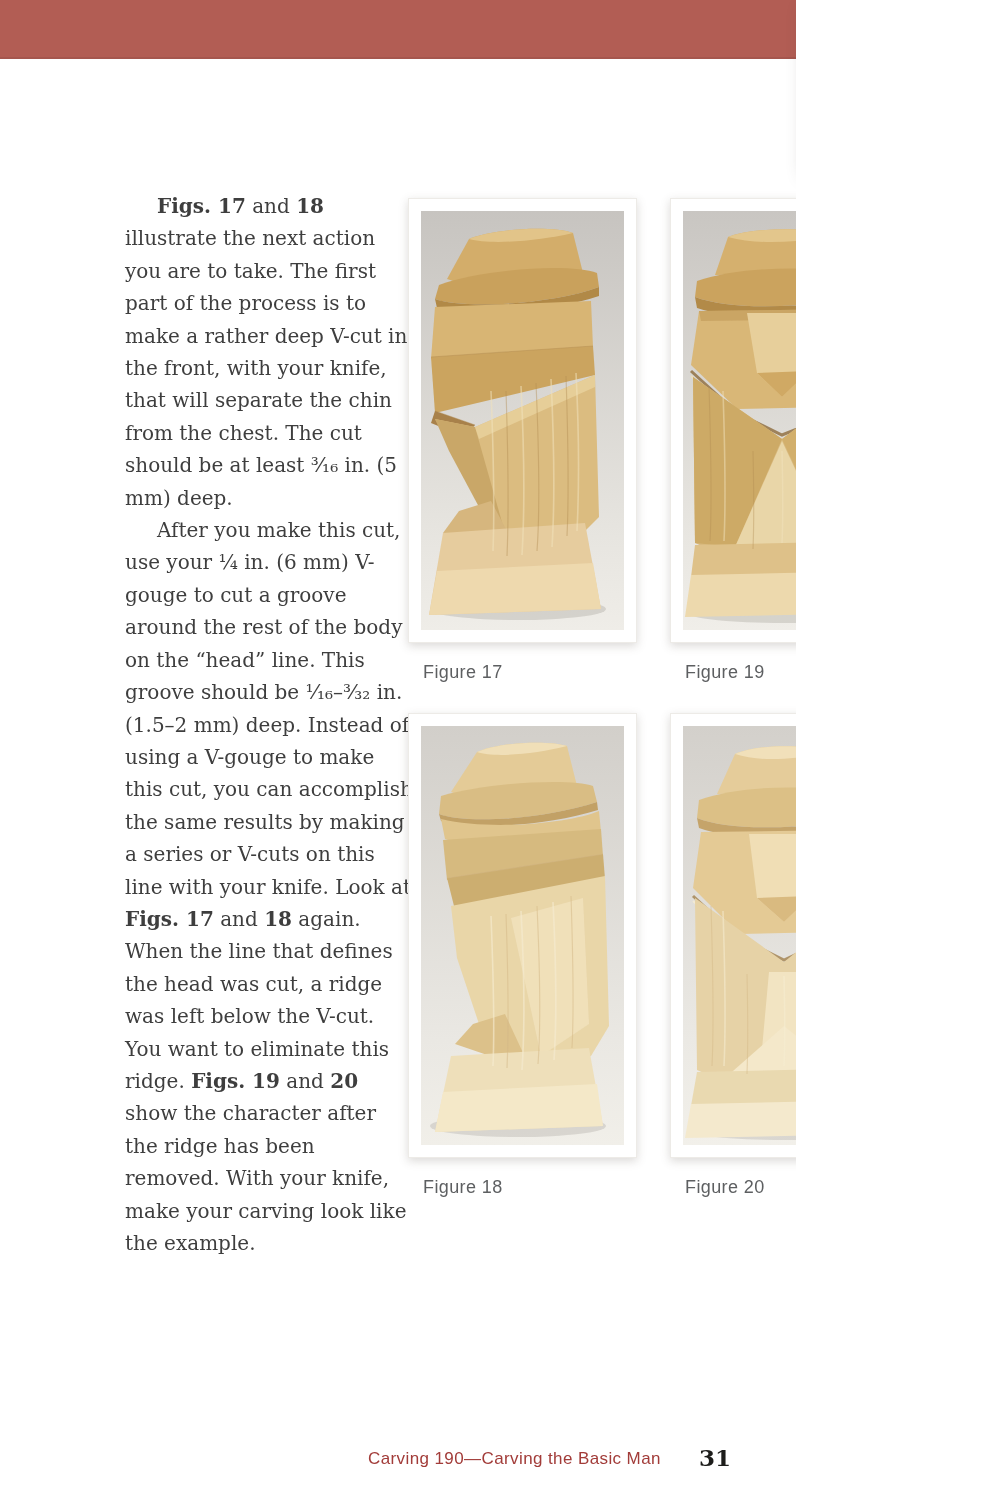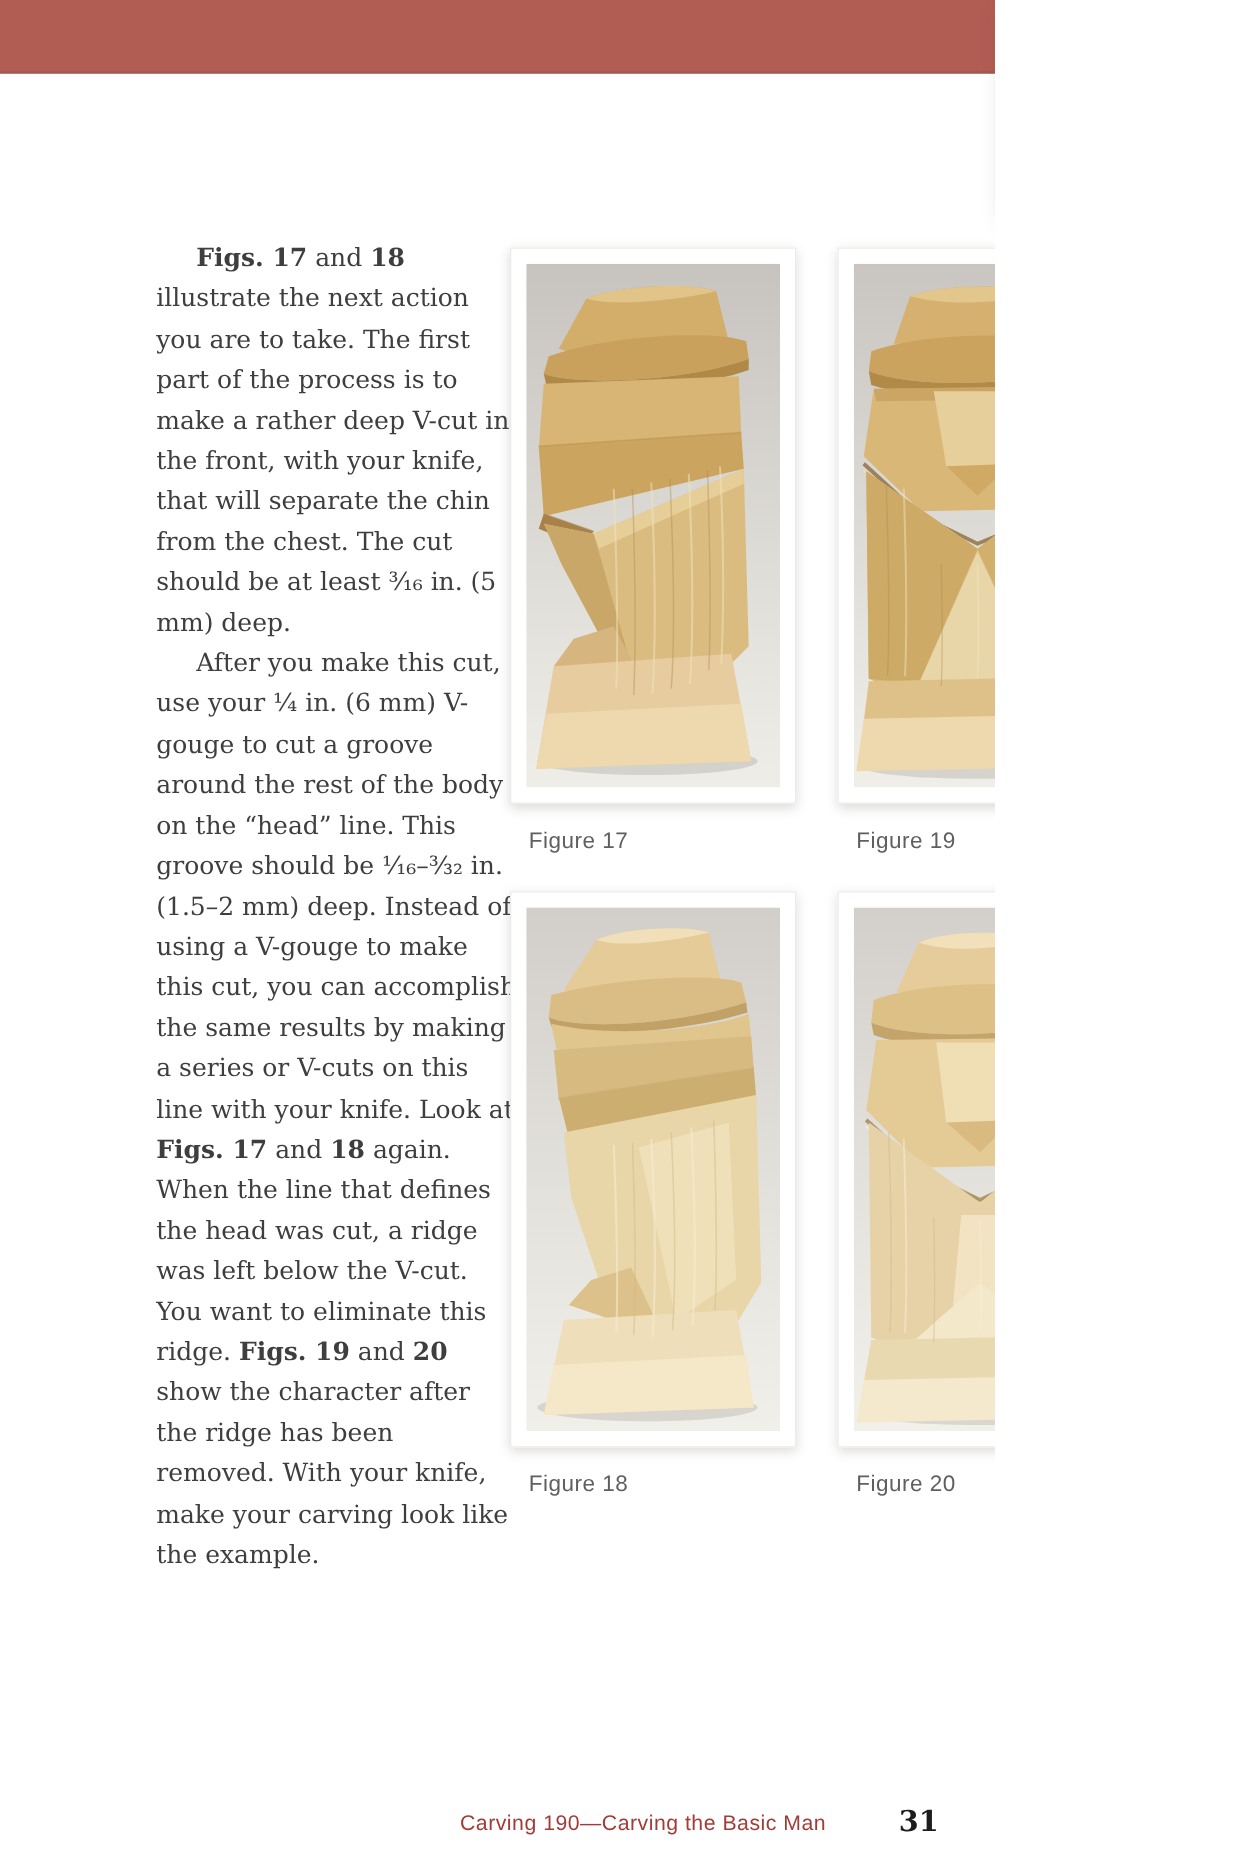--- a/index.html
+++ b/index.html
@@ -53,21 +53,21 @@
     color:var(--caption,#5d5f61);
   }
   
   .footer-title{
     position:absolute;left:368px;top:1449px;
     font-family:"Liberation Sans", sans-serif;
     font-size:17px;letter-spacing:0.4px;
     color:var(--footer_accent,#a23c39);
   }
   .page-number{
-    position:absolute;right:45px;top:1444px;
+    position:absolute;right:65px;top:1444px;
     font-family:"DejaVu Serif", serif;
     font-size:23px;font-weight:600;
     color:var(--page_number,#1d1d1b);
   }
 </style>
 </head>
 <body>
 
 <div class="page">
 

